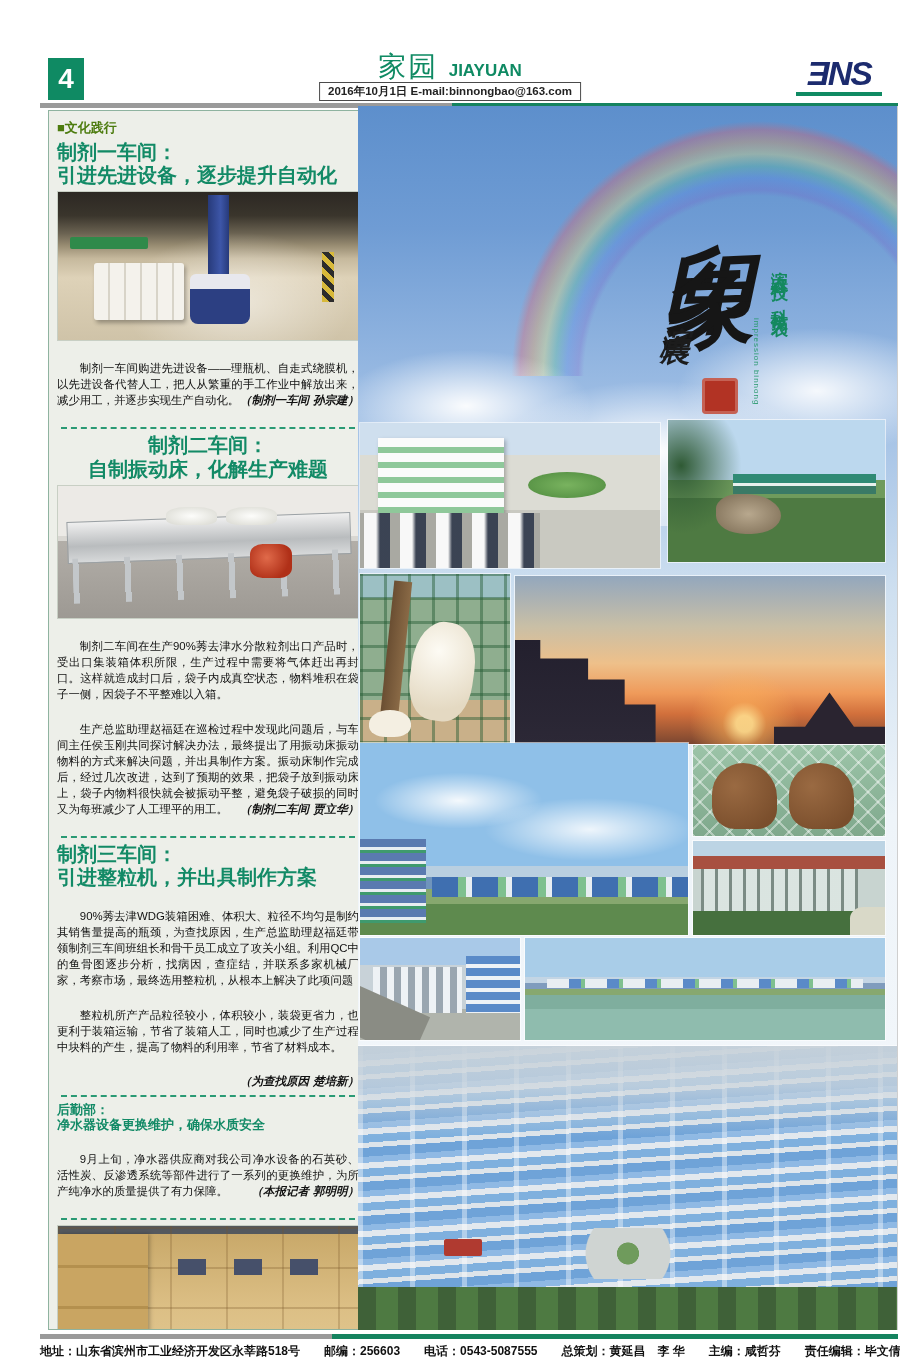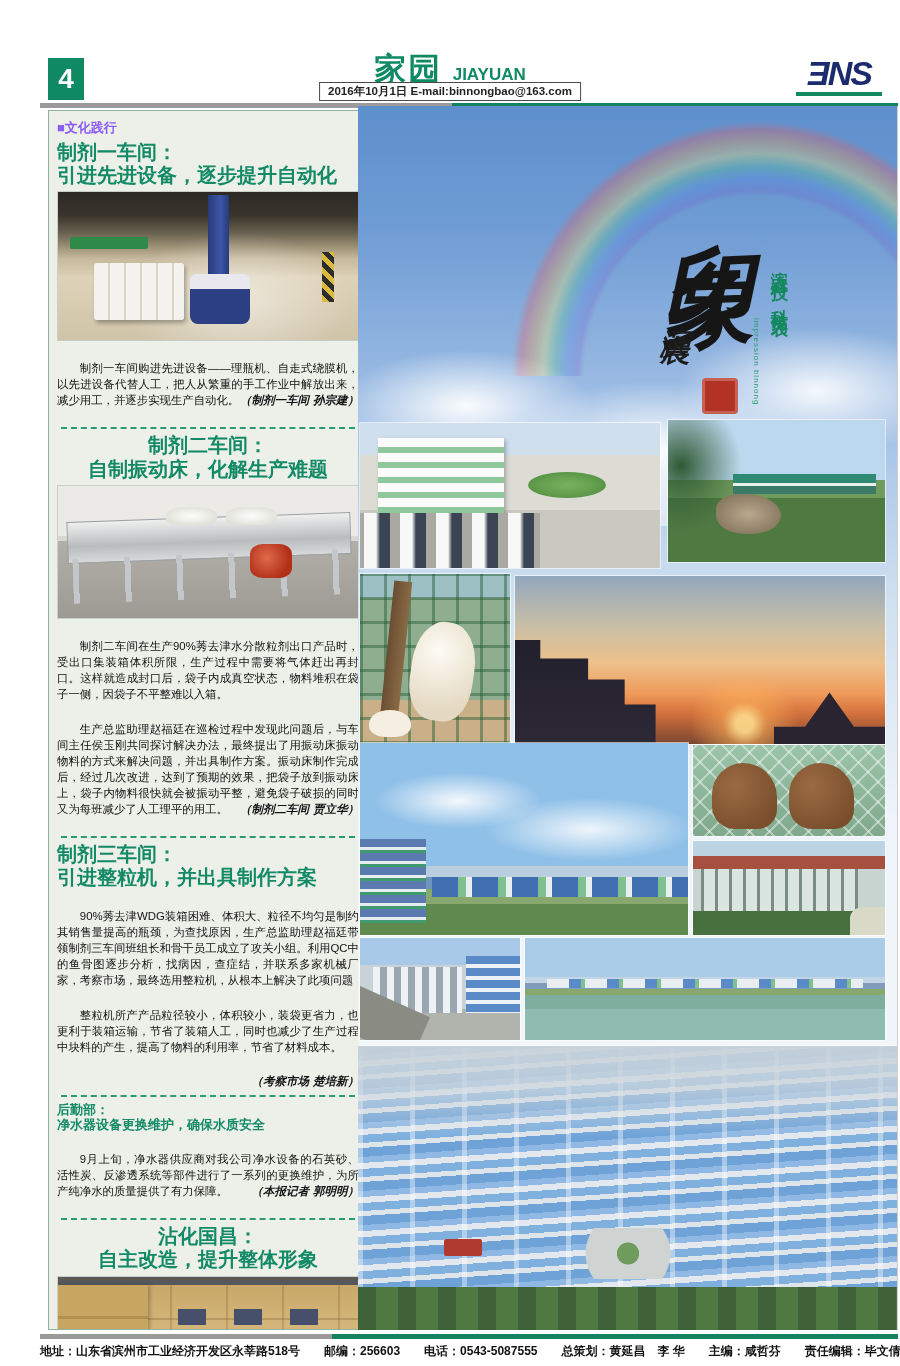--- a/index.html
+++ b/index.html
@@ -3,35 +3,35 @@
 <meta charset="utf-8">
 <style>
   html,body{margin:0;padding:0;background:#fff;}
   .page{position:relative;width:900px;height:1366px;background:#fff;overflow:hidden;
         font-family:"Liberation Sans",sans-serif;}
 
   
   .pagenum{position:absolute;left:48px;top:58px;width:36px;height:42px;background:#0f8a63;
            color:#fff;font-size:28px;font-weight:bold;display:flex;align-items:center;justify-content:center;}
   .masthead{position:absolute;left:0;top:48px;width:900px;text-align:center;color:#0f8a63;}
-  .masthead .cn{font-size:32px;font-weight:bold;letter-spacing:2px;}
+  .masthead .cn{font-size:28px;font-weight:normal;letter-spacing:2px;}
   .masthead .en{font-size:17px;font-weight:bold;margin-left:6px;}
   .dateline{position:absolute;left:50%;transform:translateX(-50%);top:82px;border:1px solid #4a4a4a;
             padding:1px 8px;font-size:11.5px;font-weight:bold;color:#222;background:#fff;white-space:nowrap;}
   .bnslogo{position:absolute;right:18px;top:56px;width:86px;text-align:center;}
   .bnslogo .txt{font-size:34px;font-weight:bold;color:#1c2b6e;font-style:italic;letter-spacing:-2px;
                 font-family:"Liberation Sans",sans-serif;line-height:1;}
   .bnslogo .swoosh{height:4px;background:#0f8a63;margin-top:2px;}
   .toprule{position:absolute;left:40px;top:103px;width:858px;height:5px;
            background:linear-gradient(90deg,#9a9a9a 0 48%,#15835f 48% 100%);}
 
   
   .leftcol{position:absolute;left:48px;top:110px;width:320px;height:1220px;background:#edefe9;
            border:1px solid #8fb3a0;box-sizing:border-box;padding:6px 8px;overflow:hidden;}
-  .seclabel{color:#8b5cf6;font-size:13px;font-weight:bold;margin:2px 0 4px 0;}
+  .seclabel{color:#4d7c0f;font-size:13px;font-weight:bold;margin:2px 0 4px 0;}
   h2.head{color:#128a66;font-weight:bold;margin:2px 0 4px 0;line-height:1.16;font-size:20px;}
   h2.head.center{text-align:center;}
   h2.head.small{font-size:13px;}
   p.body{font-size:11.4px;line-height:16px;color:#111;text-align:justify;margin:19px 0;
          text-indent:2em;}
   .byline{float:right;font-family:"DejaVu Serif",serif;font-style:italic;font-weight:bold;
           font-size:11.5px;color:#111;text-indent:0;}
   .byline-line{text-align:right;font-family:"DejaVu Serif",serif;font-style:italic;font-weight:bold;
                font-size:11.5px;color:#111;margin:1px 0;}
   .divider{border-top:2px dashed #2a9a74;margin:6px 4px 5px 4px;height:0;}
@@ -250,37 +250,33 @@
     <h2 class="head">
       <span>制剂三车间：</span><br>
       <span>引进整粒机，并出具制作方案</span>
     </h2>
     <p class="body">
       <span>90%莠去津WDG装箱困难、体积大、粒径不均匀是制约其销售量提高的瓶颈，为查找原因，生产总监助理赵福廷带领制剂三车间班组长和骨干员工成立了攻关小组。利用QC中的鱼骨图逐步分析，找病因，查症结，并联系多家机械厂家，考察市场，最终选用整粒机，从根本上解决了此项问题</span>
     </p>
     <p class="body">
       <span>整粒机所产产品粒径较小，体积较小，装袋更省力，也更利于装箱运输，节省了装箱人工，同时也减少了生产过程中块料的产生，提高了物料的利用率，节省了材料成本。</span>
     </p>
-    <div class="byline-line">（考察市场 楚培新）</div>
+    <div class="byline-line">（为查找原因 楚培新）</div>
     <div class="divider"></div>
 
     <h2 class="head small">
       <span>后勤部：</span><br>
       <span>净水器设备更换维护，确保水质安全</span>
     </h2>
     <p class="body">
       <span>9月上旬，净水器供应商对我公司净水设备的石英砂、活性炭、反渗透系统等部件进行了一系列的更换维护，为所产纯净水的质量提供了有力保障。</span>
       <span class="byline">（本报记者 郭明明）</span>
     </p>
     <div class="divider"></div>
 
-    <h2 class="head center">
-      <span>沾化国昌：</span><br>
-      <span>自主改造，提升整体形象</span>
-    </h2>
     <div class="ph ph-wardrobe">
       <div class="door"></div>
       <div class="clothes"></div>
       <div class="boxes"></div>
 
     </div>
   </div>
 
   <div class="collage">
     <div class="rainbow"></div>

